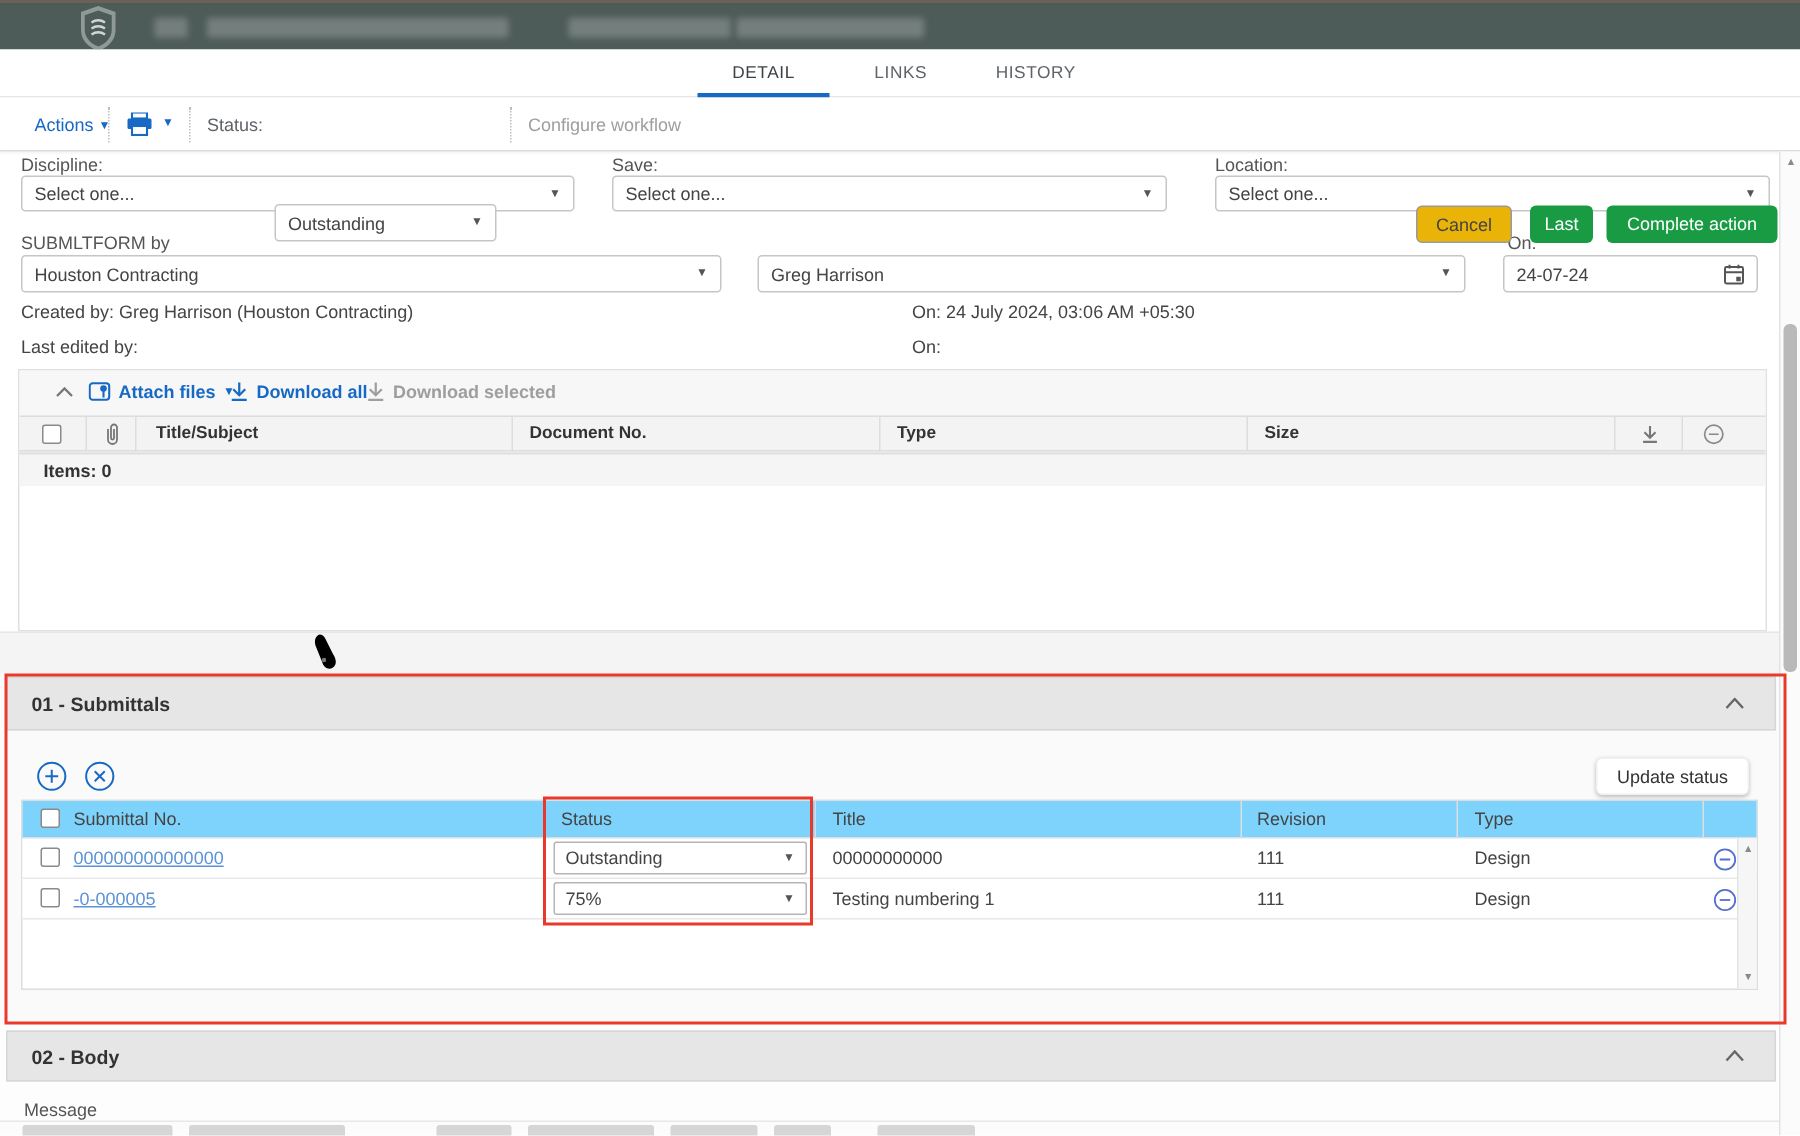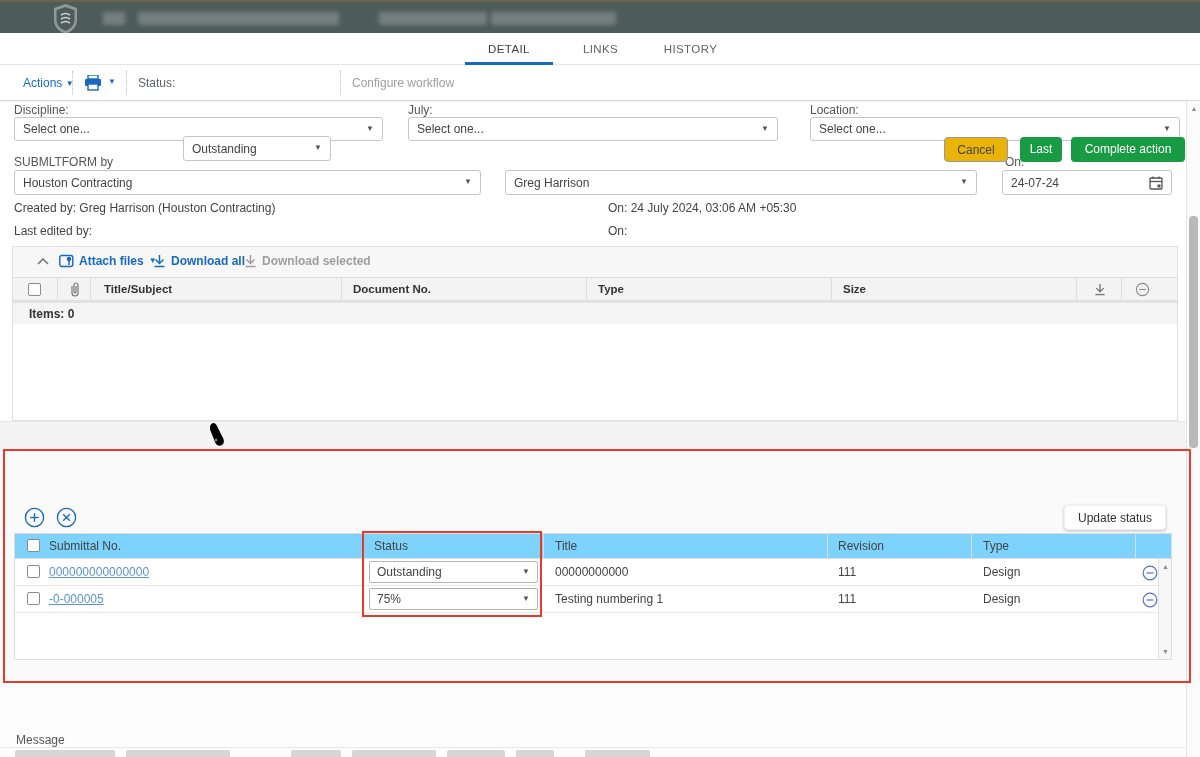--- a/index.html
+++ b/index.html
@@ -124,21 +124,21 @@
   <div class="tb-sep" style="left:340px;"></div>
   <div class="tb-item gray" style="left:352px;">Configure workflow</div>
 
   <div class="btn outline" style="left:944px; width:64px;">Cancel</div>
   <div class="btn green" style="left:1020px; width:42px;">Last</div>
   <div class="btn green" style="left:1071px; width:114px;">Complete action</div>
 </div>
 
 <div>
   <div class="flabel" style="left:14px; top:103px;">Discipline:</div>
-  <div class="flabel" style="left:408px; top:103px;">July:</div>
+  <div class="flabel" style="left:408px; top:103px;">Save:</div>
   <div class="flabel" style="left:810px; top:103px;">Location:</div>
 
   <div class="select" style="left:14px; top:117px; width:369px; height:24px;">
     <span>Select one...</span>
     <span class="caret dark">▼</span>
   </div>
   <div class="select" style="left:408px; top:117px; width:370px; height:24px;">
     <span>Select one...</span>
     <span class="caret dark">▼</span>
   </div>
@@ -260,20 +260,28 @@
 <div class="abs" style="left:0; top:421px; width:1186px; height:28px; background:#f4f4f4; border-top:1px solid #e6e6e6;"></div>
 
 <div class="abs" style="left:207px; top:421px; z-index:90;">
   <svg width="22" height="28" viewBox="0 0 22 28">
     <path d="M6 2 C3 3 2 7 4 11 L8 21 C9 24 12 26 15 24 C18 22 17 18 15 15 L10 5 C9 3 8 2 6 2 Z" fill="#000"></path>
     <circle cx="9" cy="19" r="1.5" fill="#777"></circle>
   </svg>
 </div>
 
 <section class="abs" style="left:0; top:449px; width:1186px; height:234px; background:#fafafa;">
+  <div class="section-bar" style="left:4px; top:2px; width:1180px; height:36px;">
+    <div class="section-title">01 - Submittals</div>
+    <span class="chev">
+      <svg width="13" height="8" viewBox="0 0 13 8">
+          <polyline points="1,7 6.5,1 12,7" fill="none" stroke="#666" stroke-width="1.6"></polyline>
+        </svg>
+    </span>
+  </div>
 
   <span style="position:absolute; left:24px; top:58px; cursor:pointer;">
     <span>
       <svg width="21" height="21" viewBox="0 0 22 22">
         <circle cx="11" cy="11" r="9.5" fill="none" stroke="#1769c4" stroke-width="1.4"></circle>
         <line x1="11" y1="6.5" x2="11" y2="15.5" stroke="#1769c4" stroke-width="1.4"></line>
         <line x1="6.5" y1="11" x2="15.5" y2="11" stroke="#1769c4" stroke-width="1.4"></line>
       </svg>
     </span>
   </span>
@@ -348,20 +356,28 @@
       <span class="sb-arrow" style="top:4px;">▲</span>
       <span class="sb-arrow" style="bottom:4px;">▼</span>
     </div>
   </div>
 </section>
 
 <div class="red-annot" style="left:3px; top:449px; width:1188px; height:234px;"></div>
 <div class="red-annot" style="left:362px; top:531px; width:180px; height:86px;"></div>
 
 <section class="abs" style="left:0; top:685px; width:1186px; height:72px; background:#fdfdfd;">
+  <div class="section-bar" style="left:4px; top:2px; width:1180px; height:34px;">
+    <div class="section-title">02 - Body</div>
+    <span class="chev">
+      <svg width="13" height="8" viewBox="0 0 13 8">
+          <polyline points="1,7 6.5,1 12,7" fill="none" stroke="#666" stroke-width="1.6"></polyline>
+        </svg>
+    </span>
+  </div>
   <div class="flabel" style="left:16px; top:48px;">Message</div>
 </section>
 
 <div class="editor-strip">
   <div class="editor-box" style="width:100px;"></div>
   <div class="editor-box" style="width:104px;"></div>
   <div class="editor-box" style="width:50px; margin-left:50px;"></div>
   <div class="editor-box" style="width:84px;"></div>
   <div class="editor-box" style="width:58px;"></div>
   <div class="editor-box" style="width:38px;"></div>

